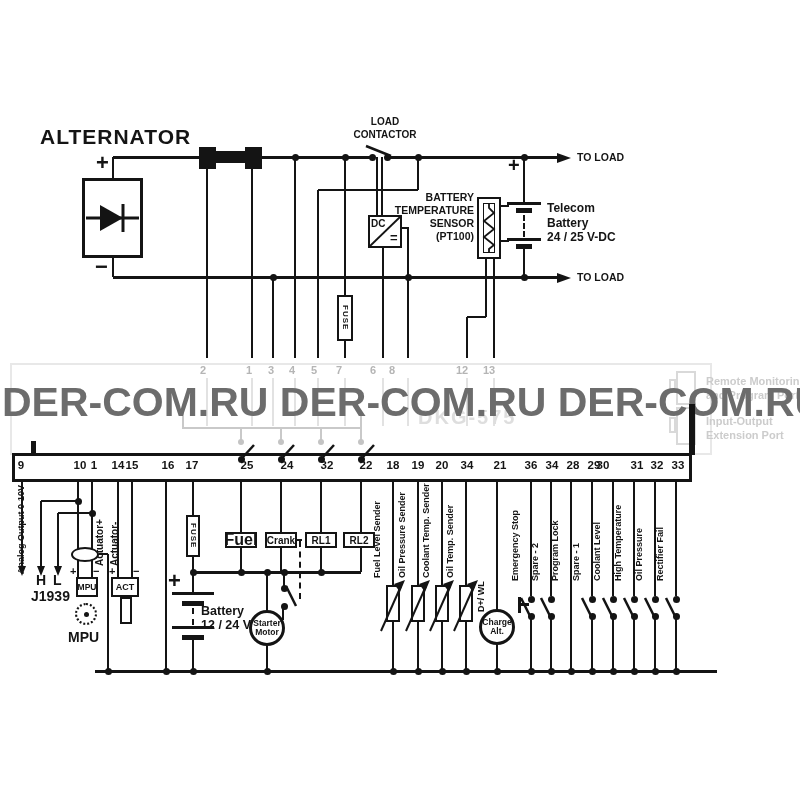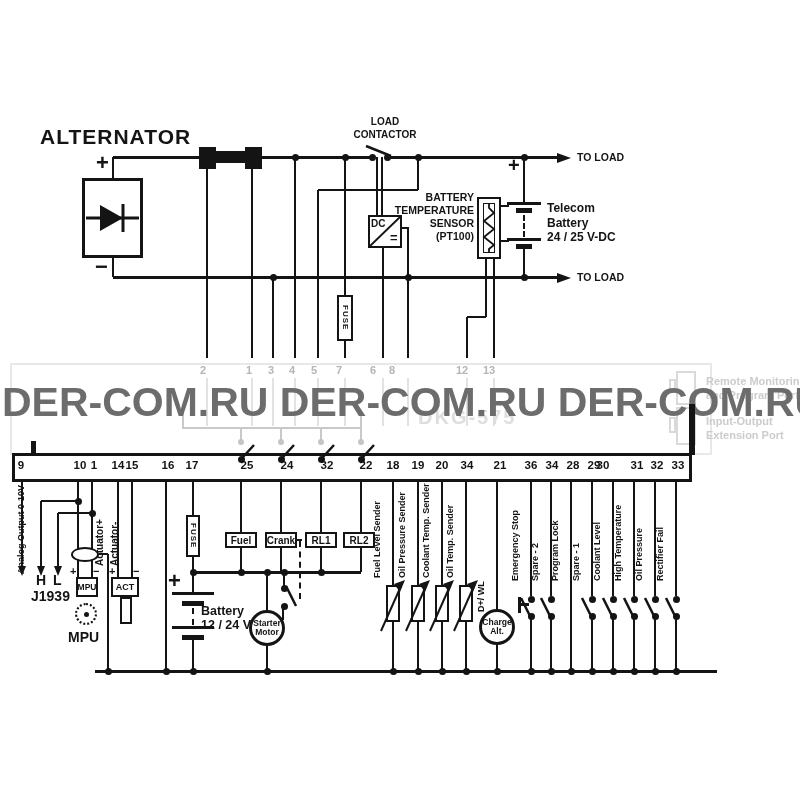--- a/index.html
+++ b/index.html
@@ -262,21 +262,21 @@
   <div class="w z3" style="left:192px;top:640px;width:2px;height:31px"></div>
   <div class="lab z3" style="left:201px;top:604px;font-size:12.5px;line-height:14px;white-space:normal;width:70px">
     <div>Battery</div>
       <div>12 / 24 V</div>
     </div>
 
   <div class="w z3" style="left:240px;top:482px;width:2px;height:50px"></div>
   <div class="w z3" style="left:280px;top:482px;width:2px;height:50px"></div>
   <div class="w z3" style="left:320px;top:482px;width:2px;height:50px"></div>
   <div class="w z3" style="left:360px;top:482px;width:2px;height:50px"></div>
-  <div class="box z3" style="left:225px;top:532px;width:32px;height:16px;font-size:10px">
+  <div class="box z3" style="left:225px;top:532px;width:32px;height:16px;font-size:16px">
       <span>Fuel</span>
     </div>
   <div class="box z3" style="left:265px;top:532px;width:32px;height:16px;font-size:10px">
       <span>Crank</span>
     </div>
   <div class="box z3" style="left:305px;top:532px;width:32px;height:16px;font-size:10px">
       <span>RL1</span>
     </div>
   <div class="box z3" style="left:343px;top:532px;width:32px;height:16px;font-size:10px">
       <span>RL2</span>

